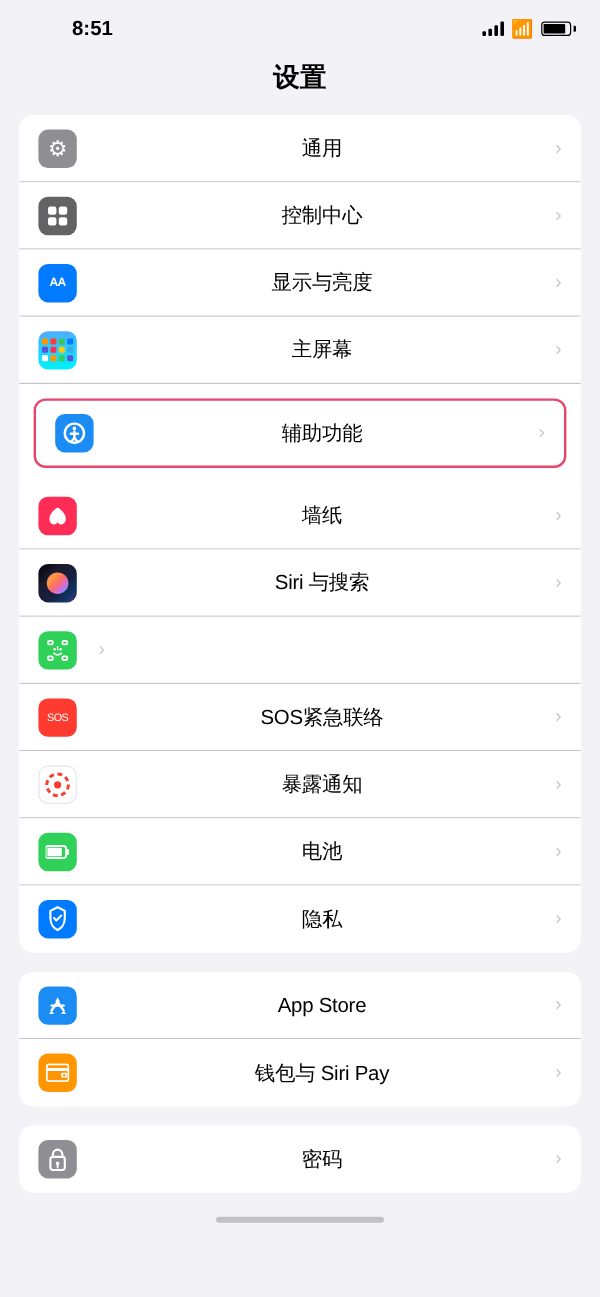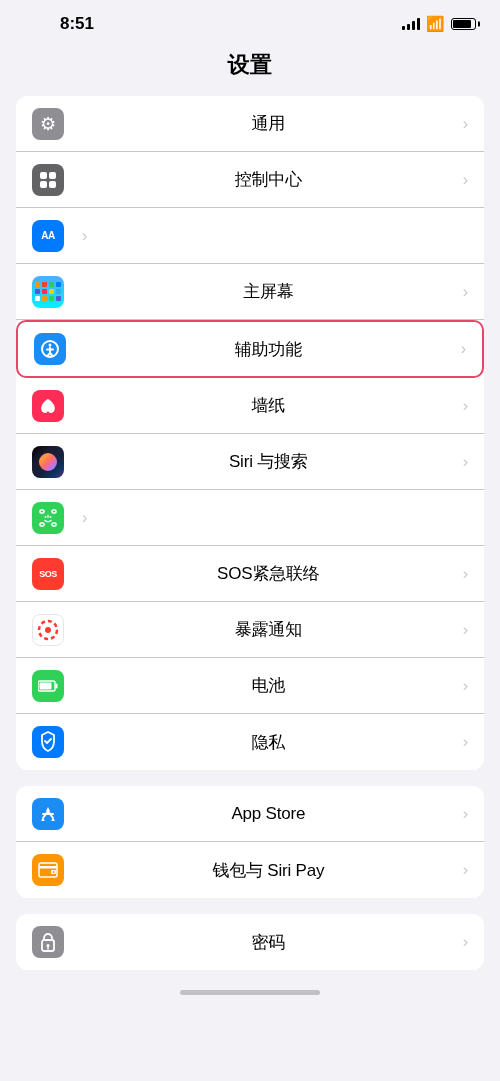--- a/index.html
+++ b/index.html
@@ -102,21 +102,21 @@
       cursor: pointer;
       min-height: 56px;
     }
     .settings-item:last-child {
       border-bottom: none;
     }
 
     .settings-item.highlighted {
       border: 2.5px solid #e8456a;
       border-radius: 10px;
-      margin: 0;
+      margin: 12px;
       z-index: 1;
     }
 
     .item-icon {
       width: 32px;
       height: 32px;
       border-radius: 8px;
       display: flex;
       align-items: center;
       justify-content: center;
@@ -270,20 +270,21 @@
       </svg>
     </div>
     <span class="item-label">控制中心</span>
     <span class="chevron">›</span>
   </div>
 
   <div class="settings-item">
     <div class="item-icon bg-blue">
       <span style="font-size:10px;font-weight:700;letter-spacing:-0.5px;color:#fff;">AA</span>
     </div>
+    <span class="item-label">显示与亮度</span>
     <span class="chevron">›</span>
   </div>
 
   <div class="settings-item">
     <div class="homescreen-icon">
       <div class="homescreen-grid">
         <div class="homescreen-dot" style="background:#ff9500;"></div>
         <div class="homescreen-dot" style="background:#ff3b30;"></div>
         <div class="homescreen-dot" style="background:#34c759;"></div>
         <div class="homescreen-dot" style="background:#007aff;"></div>
@@ -345,21 +346,21 @@
         <circle cx="12.5" cy="9" r="1" fill="white"></circle>
         <path d="M7 12.5 Q10 15 13 12.5" stroke="white" stroke-width="1.5" fill="none" stroke-linecap="round"></path>
         <line x1="10" y1="7" x2="10" y2="9.5" stroke="white" stroke-width="1.2" stroke-linecap="round"></line>
       </svg>
     </div>
     <span class="chevron">›</span>
   </div>
 
   <div class="settings-item">
     <div class="item-icon bg-red">
-      <span style="font-size:9px;font-weight:700;color:#fff;letter-spacing:-0.5px;">SOS</span>
+      <span style="font-size:9px;font-weight:400;color:#fff;letter-spacing:-0.5px;">SOS</span>
     </div>
     <span class="item-label">SOS紧急联络</span>
     <span class="chevron">›</span>
   </div>
 
   <div class="settings-item">
     <div class="exposure-icon">
       <div style="position:relative;width:22px;height:22px;display:flex;align-items:center;justify-content:center;">
         <svg width="22" height="22" viewBox="0 0 22 22">
           <circle cx="11" cy="11" r="9" stroke="#ff3b30" stroke-width="2.5" fill="none" stroke-dasharray="4 3"></circle>

